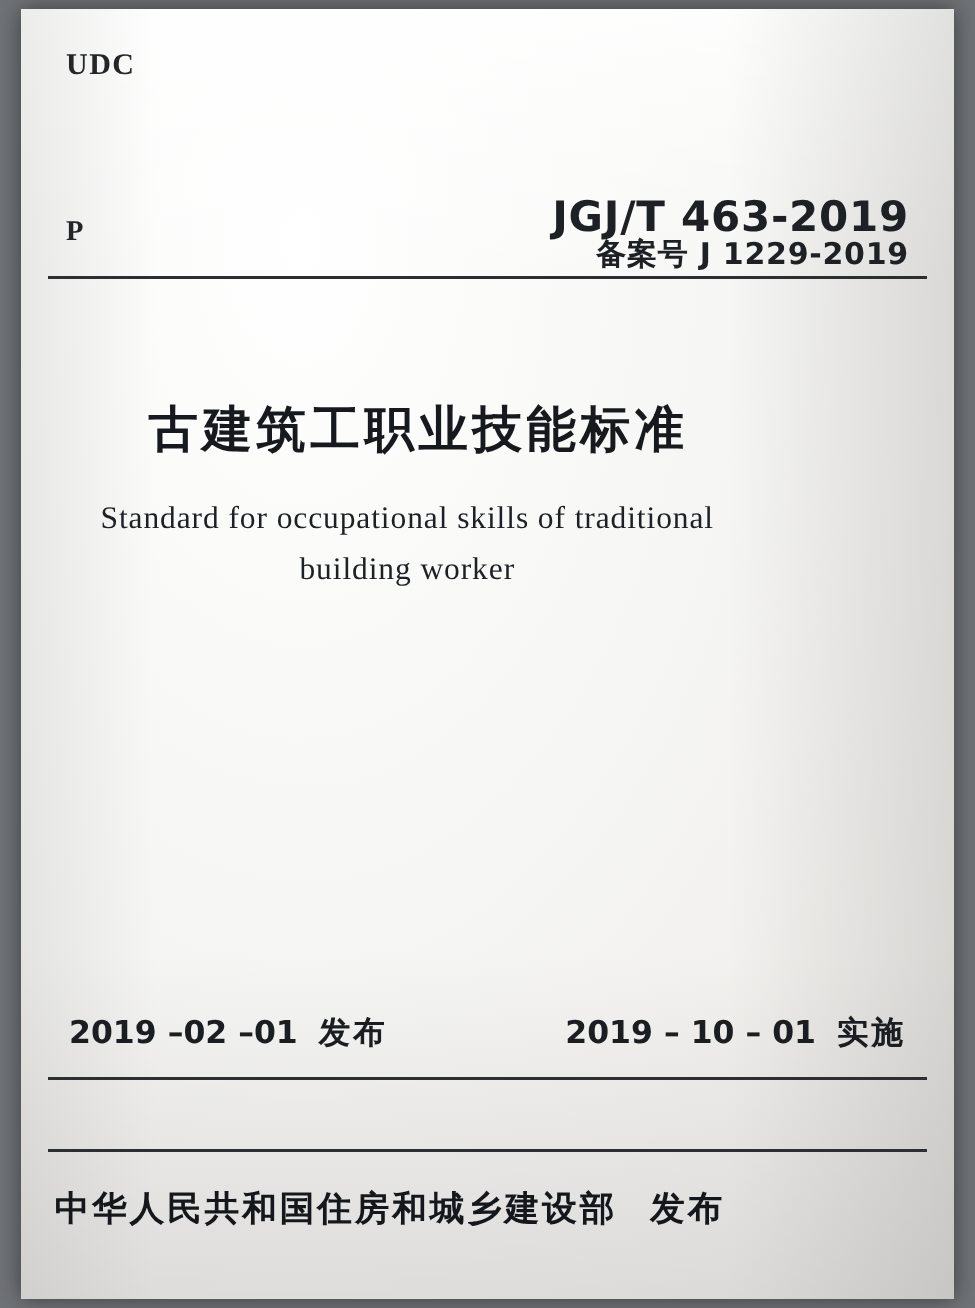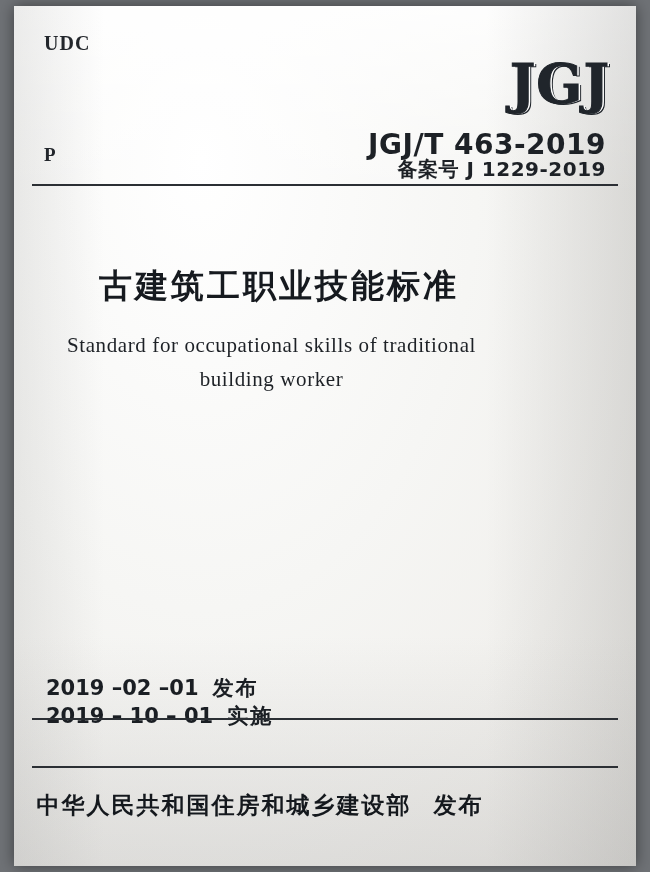--- a/index.html
+++ b/index.html
@@ -160,21 +160,20 @@
     top: 668px;
     width: 622px;
     display: flex;
     justify-content: space-between;
     padding: 0 32px;
     box-sizing: border-box;
     font-family: "DejaVu Sans", sans-serif;
     font-weight: bold;
     font-size: 21px;
     color: #1a1e23;
-    flex-direction: column;
   }
   .date-item { white-space: nowrap; }
   .date-item .word { margin-left: 14px; letter-spacing: 2px; }
 
   
   .publisher {
     position: absolute;
     left: 0;
     top: 784px;
     width: 492px;
@@ -194,21 +193,20 @@
 
   <div class="shade-top"></div>
   <div class="shade-left"></div>
   <div class="shade-right"></div>
   <div class="shade-bottom"></div>
 
   <div class="udc">UDC</div>
   <div class="pmark">P</div>
 
 
-  <div class="jgj-logo">JGJ</div>
 
   <div class="std-no">JGJ/T 463-2019</div>
   <div class="record-no">备案号 J 1229-2019</div>
 
   <div class="rule r1"></div>
 
   <div class="title-cn">古建筑工职业技能标准</div>
   <div class="title-en">
     <div>Standard for occupational skills of traditional</div>
     <div>building worker</div>

